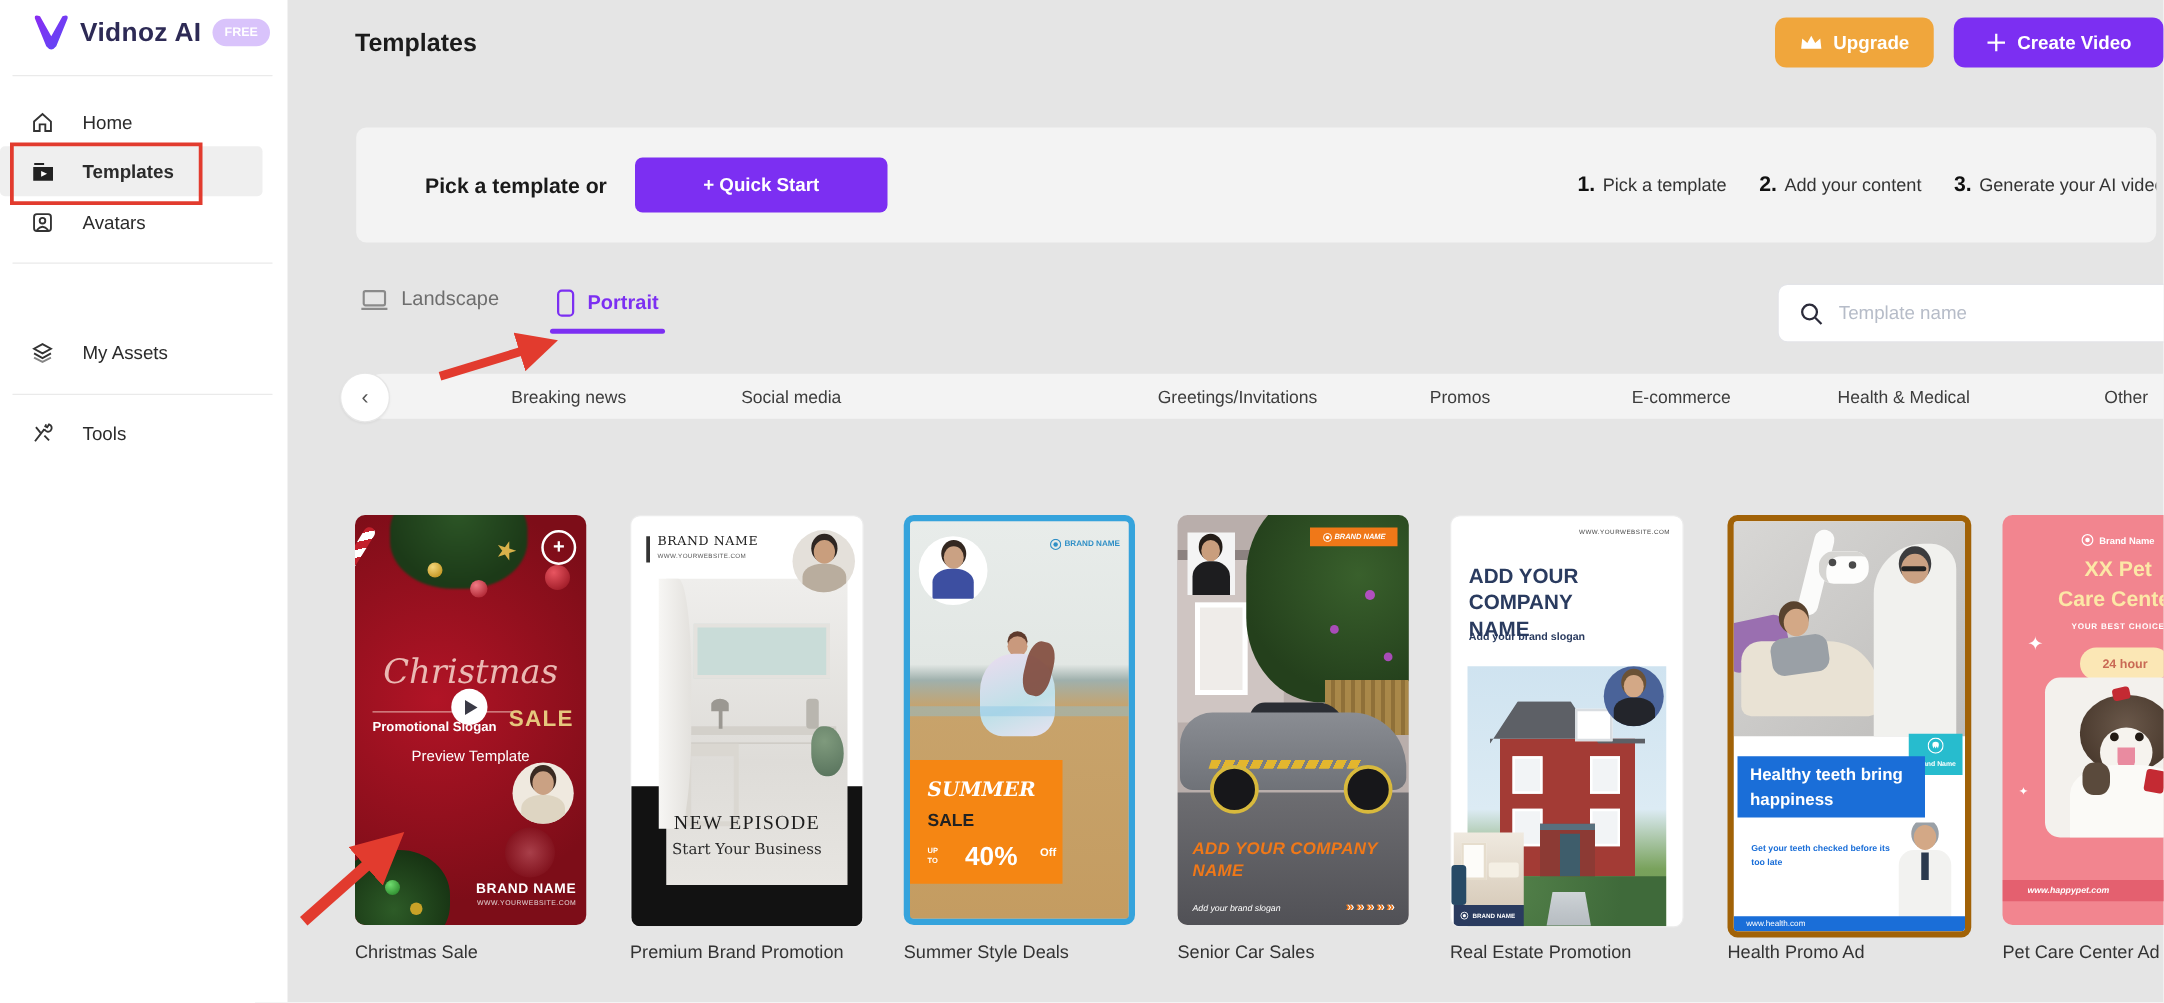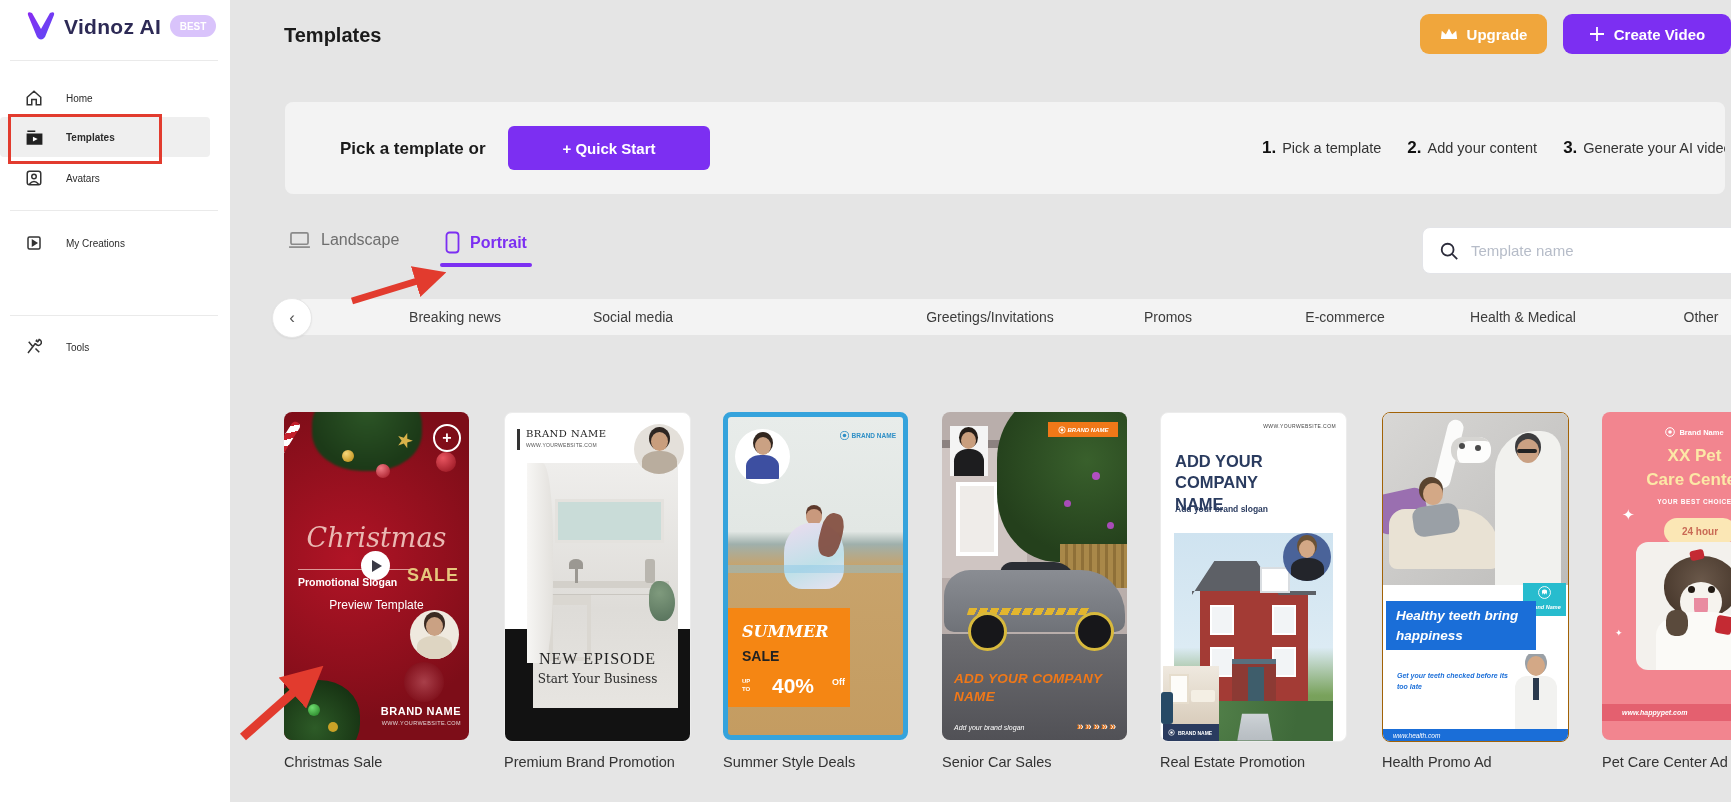--- a/index.html
+++ b/index.html
@@ -4,21 +4,21 @@
 <style>
   html,body{margin:0;padding:0;background:#fff;}
   #page{position:relative;width:1731px;height:802px;background:#e5e5e5;overflow:hidden;
         font-family:"Liberation Sans",sans-serif;color:#222;}
   .abs{position:absolute;}
   
   #sidebar{left:0;top:0;width:230px;height:802px;background:#fff;}
   .sb-divider{left:10px;width:208px;height:1px;background:#eaeaea;}
   .sb-item{left:0;width:210px;height:40px;display:flex;align-items:center;cursor:pointer;}
   .sb-item .ic{width:20px;height:20px;margin-left:24px;display:flex;align-items:center;justify-content:center;color:#333;}
-  .sb-item .lb{margin-left:22px;font-size:10px;color:#2b2b2b;}
+  .sb-item .lb{margin-left:22px;font-size:15px;color:#2b2b2b;}
   .sb-item.active{background:#efefef;border-radius:4px;}
   .sb-item.active .lb{font-weight:700;}
   #brand{left:0;top:0;width:230px;height:60px;}
   #brand-name{left:64px;top:15px;font-size:21px;font-weight:800;color:#2d2a55;letter-spacing:.3px;}
   #free-badge{left:170px;top:15px;width:46px;height:22px;background:#d9c3fb;border-radius:12px;
               color:#fff;font-size:10px;font-weight:700;display:flex;align-items:center;justify-content:center;}
   
   #page-title{left:284px;top:24px;font-size:20px;font-weight:700;color:#1b1b1b;}
   .hdr-btn{top:14px;height:40px;border-radius:9px;display:flex;align-items:center;justify-content:center;
            gap:9px;color:#fff;font-size:15px;font-weight:700;cursor:pointer;}
@@ -121,21 +121,21 @@
   .c5-roof{left:18px;top:28px;width:124px;height:34px;background:#5d6066;clip-path:polygon(0 100%,18% 0,52% 0,70% 100%,100% 100%,100% 88%,0 88%);}
   .c5-body{left:26px;top:58px;width:108px;height:110px;background:#a33b35;}
   .c5-w{width:20px;height:26px;background:#f2f4f6;border:2px solid #fff;}
   .c5-porch{left:58px;top:126px;width:44px;height:42px;background:#8c3a34;border-top:5px solid #58707e;}
   .c5-door{left:74px;top:134px;width:16px;height:34px;background:#3e5d6b;}
   .c5-avatar{left:122px;top:120px;width:48px;height:48px;border-radius:50%;background:#4a6399;overflow:hidden;}
   .c5-inset{left:2px;top:253px;width:56px;height:58px;background:linear-gradient(180deg,#efe9df,#d9cdbc);}
   .c5-insetbar{left:2px;top:311px;width:56px;height:17px;background:#2a3b5f;color:#fff;font-size:5px;font-weight:700;
                display:flex;align-items:center;gap:3px;padding-left:5px;box-sizing:border-box;}
   
-  #card6{background:#fff;border:1px solid #a16207;font-style:italic;}
+  #card6{background:#fff;border:5px solid #a16207;}
   .c6-photo{left:0;top:0;width:185px;height:172px;background:linear-gradient(135deg,#d8d7d5,#bdbcba);overflow:hidden;}
   .c6-pillow{left:-8px;top:78px;width:52px;height:40px;background:#9a6fb0;border-radius:10px;transform:rotate(-12deg);}
   .c6-chair{left:6px;top:96px;width:110px;height:60px;background:#e9e2d4;border-radius:16px 40px 8px 8px;}
   .c6-dentist{left:112px;top:18px;width:66px;height:154px;background:#f1f1ee;border-radius:40px 20px 0 0;}
   .c6-arm{left:58px;top:6px;width:16px;height:70px;background:#fbfbfa;border-radius:8px;transform:rotate(14deg);}
   .c6-lamp{left:68px;top:24px;width:40px;height:26px;background:#fdfdfc;border-radius:12px;box-shadow:inset 6px 4px 0 #d6d5d2;}
   .c6-badge{left:140px;top:170px;width:43px;height:33px;background:#27bcce;color:#fff;text-align:center;}
   .c6-badge .tt{font-size:5.5px;font-weight:700;margin-top:1px;}
   .c6-box{left:3px;top:188px;width:150px;height:49px;background:#1a6ed8;color:#fff;font-weight:800;font-size:13.5px;
           line-height:1.45;padding:5px 0 0 10px;box-sizing:border-box;}
@@ -171,21 +171,21 @@
       <svg class="abs" style="left:24px;top:9px" width="34" height="34" viewBox="0 0 34 34">
         <defs>
             <linearGradient id="lg" x1="0" y1="0" x2="1" y2="1">
           <stop offset="0" stop-color="#8a2bf2"></stop>
               <stop offset="1" stop-color="#5b4bf5"></stop>
             </linearGradient>
           </defs>
         <path d="M4 6 L13 28 Q17 33 21 28 L30 6 Q31 2 26 4 L17 20 L8 4 Q3 2 4 6 Z" fill="url(#lg)"></path>
       </svg>
       <div class="abs" id="brand-name">Vidnoz AI</div>
-      <div class="abs" id="free-badge">BEST</div>
+      <div class="abs" id="free-badge">FREE</div>
     </div>
     <div class="abs sb-divider" style="top:60px"></div>
 
     <div class="abs sb-item" style="top:78px">
       <span class="ic">
         <svg width="18" height="18" viewBox="0 0 24 24" fill="none" stroke="#333" stroke-width="2">
             <path d="M3 11 L12 3 L21 11 V21 H15 V14 H9 V21 H3 Z"></path>
           </svg>
         </span>
       <span class="lb">Home</span>
@@ -203,28 +203,29 @@
       <span class="ic">
         <svg width="18" height="18" viewBox="0 0 24 24" fill="none" stroke="#333" stroke-width="2">
             <rect x="3" y="3" width="18" height="18" rx="3"></rect>
             <circle cx="12" cy="10" r="3"></circle>
             <path d="M6 20 Q12 13 18 20"></path>
           </svg>
         </span>
       <span class="lb">Avatars</span>
     </div>
     <div class="abs sb-divider" style="top:210px"></div>
-    <div class="abs sb-item" style="top:223px">
+    <div class="abs sb-item" style="top:262px">
       <span class="ic">
         <svg width="18" height="18" viewBox="0 0 24 24" fill="none" stroke="#333" stroke-width="2">
-            <rect x="4" y="4" width="16" height="16" rx="2"></rect>
-            <path d="M10 8.5 L15.5 12 L10 15.5 Z" fill="#333"></path>
+            <path d="M12 3 L21 8 L12 13 L3 8 Z"></path>
+            <path d="M3 13 L12 18 L21 13"></path>
+            <path d="M3 17.5 L12 22 L21 17.5" opacity=".6"></path>
           </svg>
         </span>
-      <span class="lb">My Creations</span>
+      <span class="lb">My Assets</span>
     </div>
     <div class="abs sb-divider" style="top:315px"></div>
     <div class="abs sb-item" style="top:327px">
       <span class="ic">
         <svg width="18" height="18" viewBox="0 0 24 24" fill="none" stroke="#333" stroke-width="2">
             <path d="M4 20 L14 7 M14 7 a4 4 0 1 0 5-5 l-2 3 -2-1 1-2"></path>
             <path d="M5 5 l5 6 M19 19 l-5-5"></path>
           </svg>
         </span>
       <span class="lb">Tools</span>

